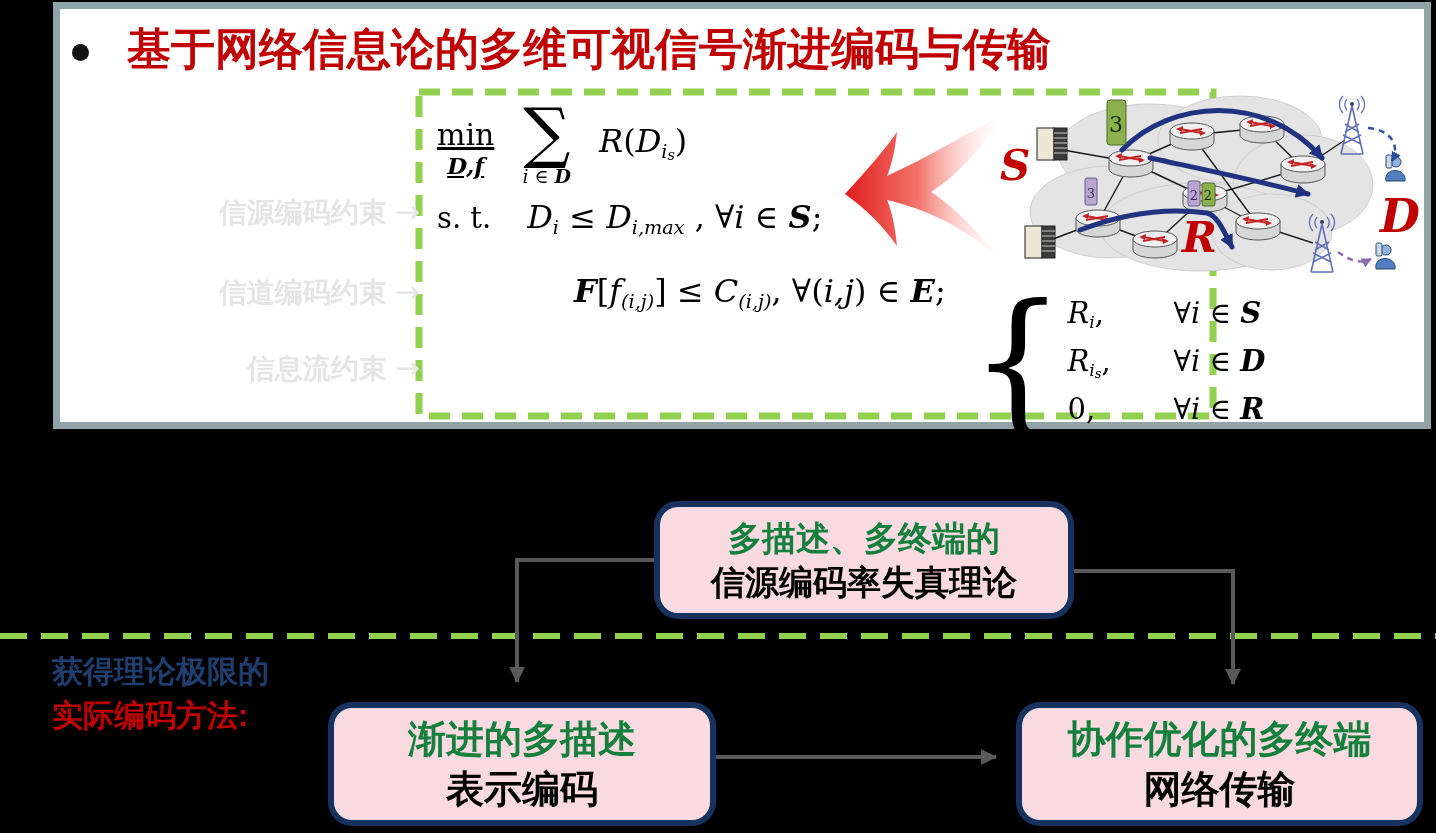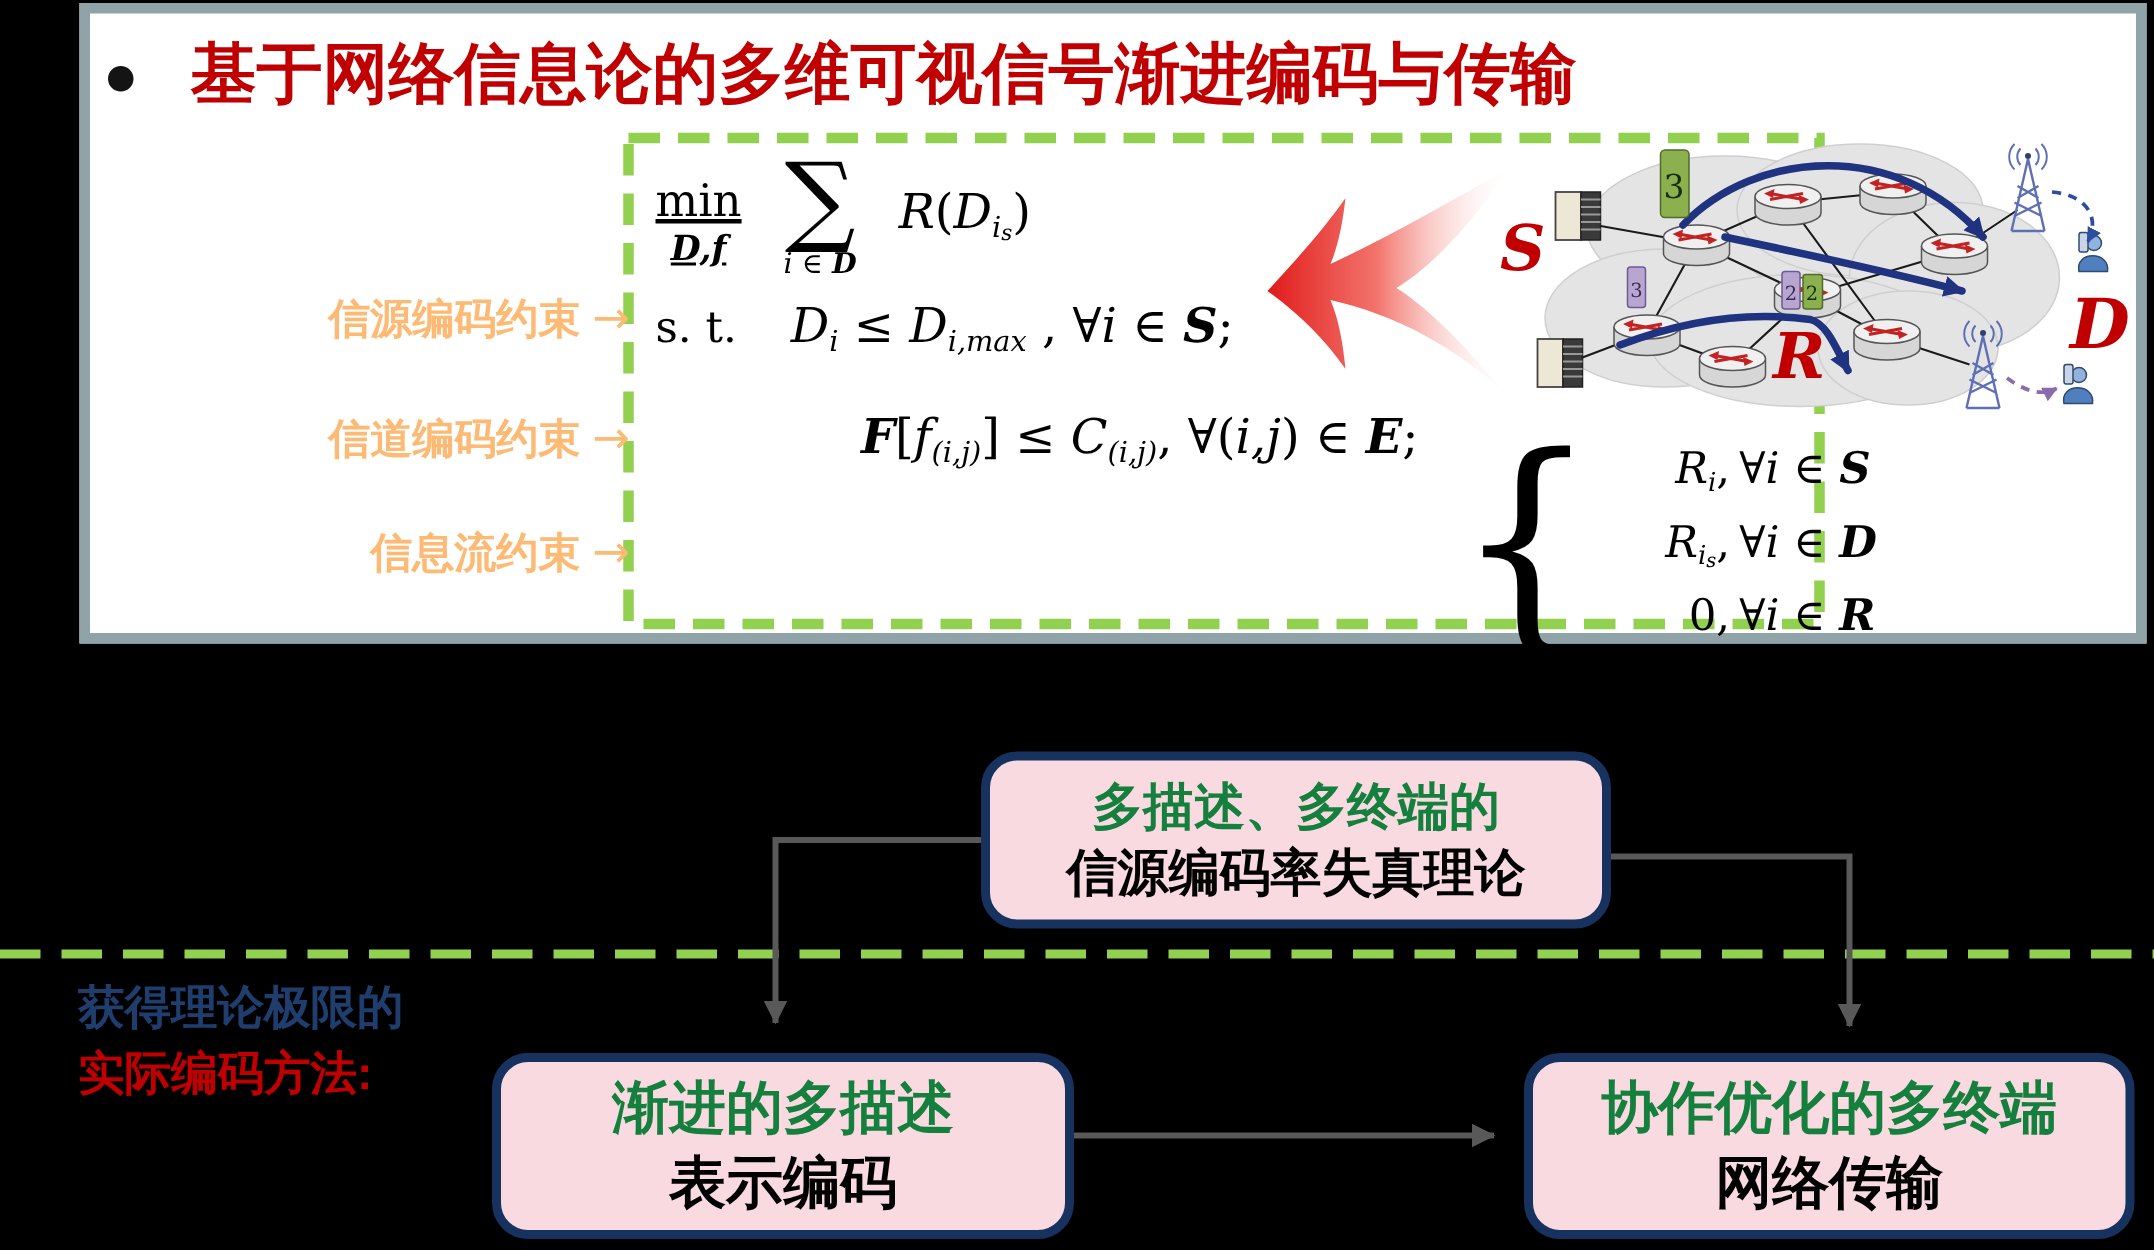--- a/index.html
+++ b/index.html
@@ -8,21 +8,21 @@
   .abs{position:absolute;}
 
   
   .panel{left:53px;top:2px;width:1378px;height:427px;background:#ffffff;
          border:7px solid #8FA3A8;box-sizing:border-box;}
   .bullet-dot{left:72px;top:44px;width:17px;height:17px;border-radius:50%;background:#141414;}
   .page-title{left:127px;top:20px;font-size:44px;font-weight:800;color:#C00000;
               letter-spacing:0px;white-space:nowrap;}
 
   
-  .clabel{left:60px;width:360px;text-align:right;font-size:28px;font-weight:800;color:#fdba74;
+  .clabel{left:60px;width:360px;text-align:right;font-size:28px;font-weight:800;color:#e5e5e5;
           white-space:nowrap;}
   .clabel .arr{font-weight:400;font-size:30px;margin-left:8px;font-family:"DejaVu Sans",sans-serif;}
 
   
   .fline{position:absolute;font-family:"DejaVu Serif",serif;font-size:32px;color:#000;
          white-space:nowrap;}
   .tk-up{font-style:normal;}
   .tk-it{font-style:italic;}
   .tk-scr{font-style:italic;font-weight:600;}
   .tk-sb{font-style:italic;font-size:0.60em;vertical-align:-0.30em;}
@@ -37,22 +37,22 @@
   .sum-sub{font-size:19px;margin-top:2px;}
   .obj-term{margin-top:20px;}
   .f-line2{left:437px;top:198px;display:flex;gap:36px;}
   .st-label{font-style:normal;font-size:29px;margin-top:3px;}
   .f-line3{left:574px;top:272px;}
   .f-line4{left:507px;top:340px;font-size:31px;}
   .cases{left:970px;top:286px;display:flex;align-items:center;font-family:"DejaVu Serif",serif;}
   .brace{font-size:150px;line-height:1;transform:scaleY(1.02);margin-right:2px;}
   .case-rows{display:flex;flex-direction:column;gap:11px;}
   .case-row{display:flex;font-size:29px;}
-  .case-val{min-width:86px;text-align:right;}
-  .case-cond{margin-left:6px;}
+  .case-val{min-width:86px;text-align:left;}
+  .case-cond{margin-left:20px;}
 
   
   .blabel{font-size:31px;font-weight:800;line-height:44px;white-space:nowrap;}
   .blabel .l1{color:#1F3E6E;}
   .blabel .l2{color:#C00000;}
   .theory-label{left:64px;top:505px;}
   .method-label{left:52px;top:650px;}
 
   
   .pbox{background:#F8DAE0;border:6px solid #17325E;border-radius:24px;box-sizing:border-box;

